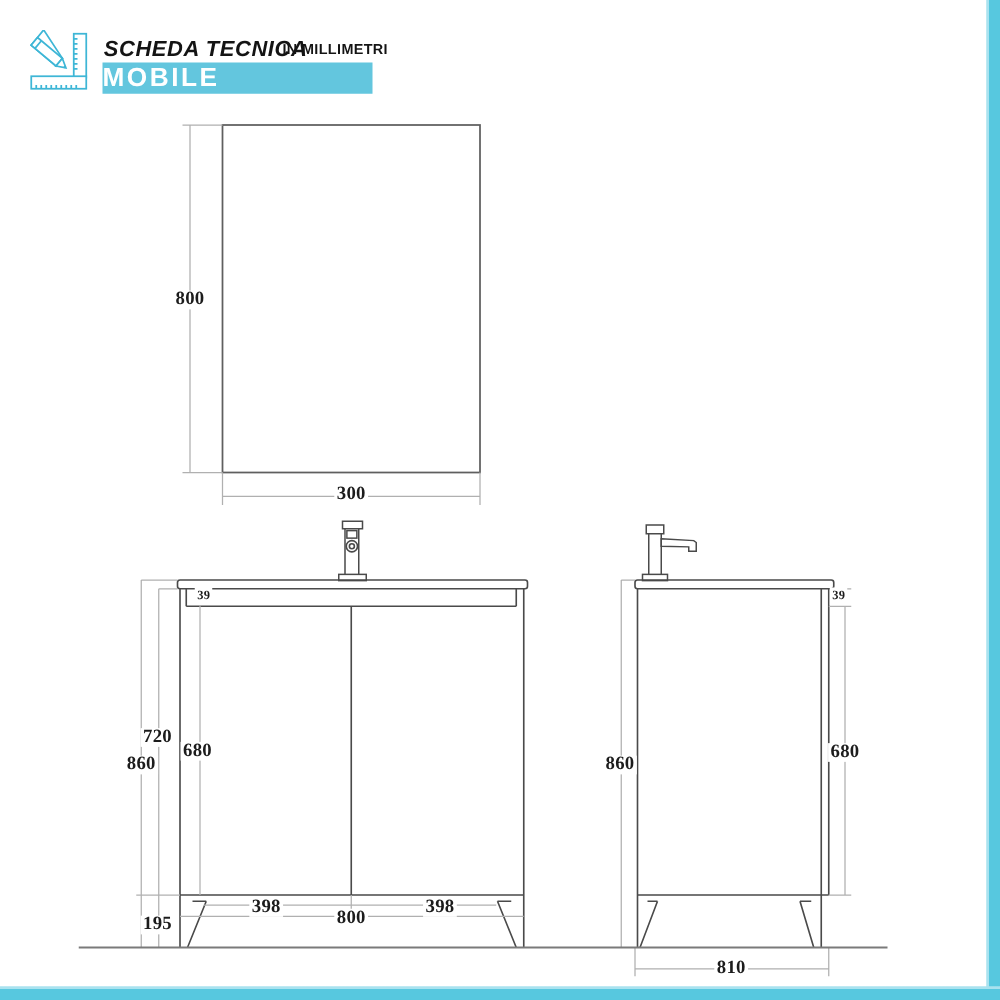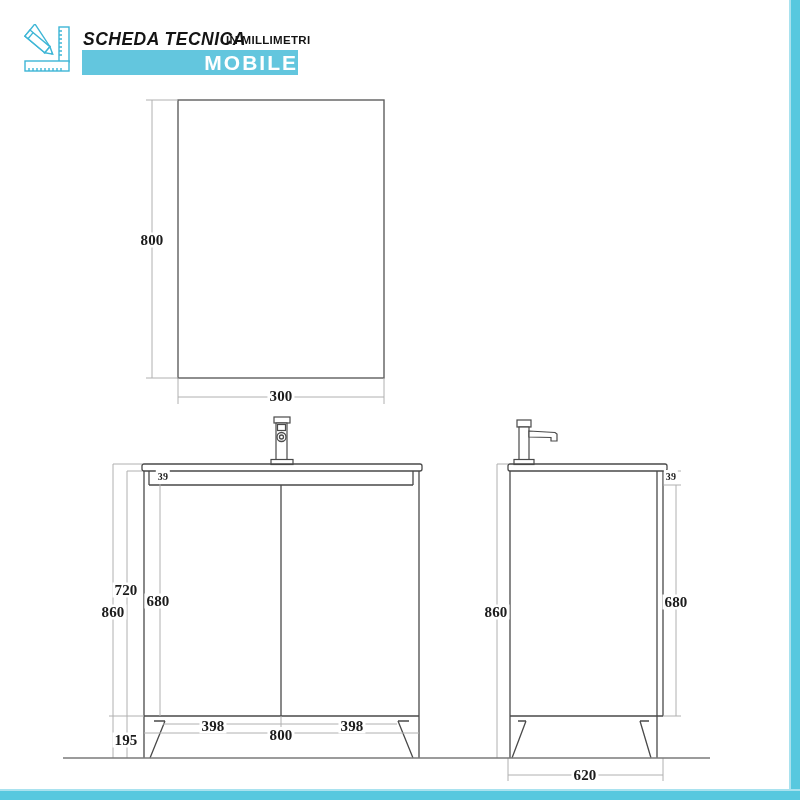--- a/index.html
+++ b/index.html
@@ -12,21 +12,21 @@
     background:linear-gradient(to right,#a9e2ef 0 2px,#57c8df 2px 100%);}
   .strip-bottom{position:absolute;left:0;bottom:0;width:800px;height:11px;
     background:linear-gradient(to bottom,#a9e2ef 0 2px,#57c8df 2px 100%);}
   
   .hdr-title{position:absolute;left:83px;top:29px;font-size:17.5px;font-weight:bold;
     font-style:italic;color:#141414;letter-spacing:.5px;white-space:nowrap;}
   .hdr-sub{position:absolute;left:226px;top:34px;font-size:11.5px;font-weight:bold;
     color:#141414;letter-spacing:.3px;white-space:nowrap;}
   .hdr-banner{position:absolute;left:82px;top:50px;width:216px;height:25px;
     background:#63c6de;color:#ffffff;font-size:21px;font-weight:bold;
-    letter-spacing:2px;text-align:right;line-height:25px;}
+    letter-spacing:2px;text-align:left;line-height:25px;}
   .hdr-icon{position:absolute;left:22px;top:24px;}
   
   .draw{position:absolute;left:0;top:0;}
   .o{stroke:#4a4a4a;stroke-width:1.3;fill:none;}
   .ow{stroke:#4a4a4a;stroke-width:1.2;fill:#ffffff;}
   .m{stroke:#5f5f5f;stroke-width:1.4;fill:none;}
   .d{stroke:#b0b0b0;stroke-width:1;fill:none;}
   .gl{stroke:#7a7a7a;stroke-width:1.6;fill:none;}
   
   .dim{position:absolute;transform:translate(-50%,-50%);background:#ffffff;
@@ -132,17 +132,17 @@
   <span class="dim" style="left:113px;top:612px">860</span>
   <span class="dim" style="left:158px;top:601px">680</span>
   <span class="dim" style="left:126px;top:740px">195</span>
   <span class="dim" style="left:213px;top:726px">398</span>
   <span class="dim" style="left:352px;top:726px">398</span>
   <span class="dim" style="left:281px;top:735px">800</span>
 
   <span class="dim" style="left:496px;top:612px">860</span>
   <span class="dim sm" style="left:671px;top:477px">39</span>
   <span class="dim" style="left:676px;top:602px">680</span>
-  <span class="dim" style="left:585px;top:775px">620</span>
+  <span class="dim" style="left:585px;top:775px">810</span>
 
   <div class="strip-right"></div>
   <div class="strip-bottom"></div>
 </div>
 
 </body></html>

